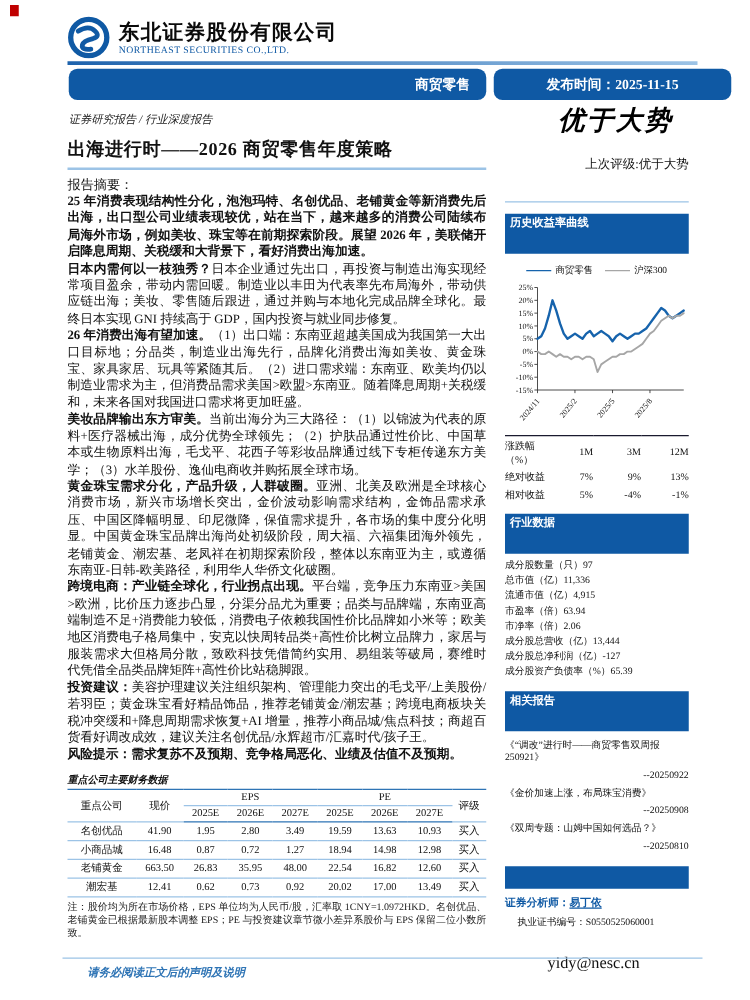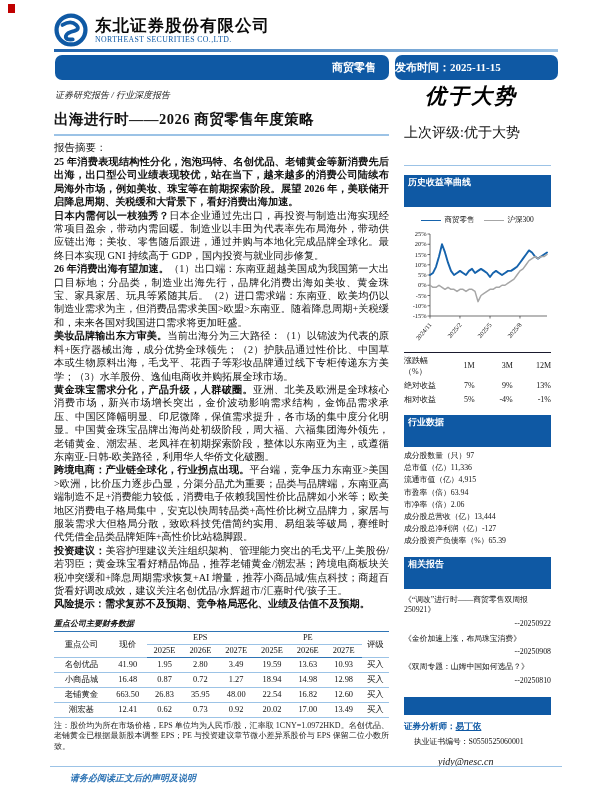--- a/index.html
+++ b/index.html
@@ -18,23 +18,23 @@
   .brand{position:absolute;left:54px;top:13px;display:flex;align-items:center;}
   .brand svg{width:34px;height:34px;}
   .brand-names{margin-left:7px;}
   .brand-cn{font-size:16.5px;font-weight:bold;letter-spacing:1px;color:#0a0a0a;line-height:18px;}
   .brand-en{font-size:7.8px;font-weight:normal;color:var(--blue);letter-spacing:.4px;line-height:9px;}
   .header-rule{position:absolute;left:54px;top:49px;width:504px;height:2.5px;
         background:linear-gradient(to right,#1e63ad,#9cc3e6);}
   .pill{position:absolute;top:55px;height:25px;background:var(--blue);border-radius:7px;
         color:#fff;font-weight:bold;font-size:11px;display:flex;align-items:center;}
   .pill-industry{left:55px;width:334px;justify-content:flex-end;padding-right:13px;box-sizing:border-box;}
-  .pill-date{left:395px;width:163px;}
+  .pill-date{left:395px;width:190px;justify-content:center;}
   .report-type{position:absolute;left:55px;top:89px;font-size:9px;font-style:italic;color:#222;}
-  .rating-big{position:absolute;left:425px;top:82px;width:135px;text-align:left;
+  .rating-big{position:absolute;left:425px;top:82px;width:135px;text-align:center;
         font-size:21px;font-weight:bold;font-style:italic;letter-spacing:2px;color:#000;}
 
   
   .main{position:absolute;left:54px;top:110px;width:335px;}
   .main h1{margin:0;font-size:14.5px;font-weight:bold;letter-spacing:.5px;
         border-bottom:2px solid var(--light-blue);padding-bottom:5px;}
   .summary-label{font-size:10.5px;font-weight:normal;margin-top:5px;}
   .para{margin:0;font-size:10.2px;line-height:13.4px;text-align:justify;}
   .para .lead{font-weight:bold;}
   .tbl-caption{font-size:8px;font-weight:bold;font-style:italic;margin-top:7px;margin-bottom:2px;}
@@ -42,21 +42,21 @@
         border-top:1.5px solid #2e74b5;border-bottom:1.5px solid var(--light-blue);}
   table.keytbl th,table.keytbl td{padding:1.5px 0;text-align:center;font-weight:normal;}
   table.keytbl thead tr:first-child th{border-bottom:1px solid var(--light-blue);}
   table.keytbl thead{border-bottom:1px solid #2e74b5;}
   table.keytbl tbody tr{border-bottom:1px solid var(--light-blue);}
   table.keytbl td:first-child{text-align:center;}
   .tbl-note{font-size:8px;line-height:10.6px;margin-top:3px;text-align:justify;color:#222;}
 
   
   .sidebar{position:absolute;left:404px;top:120px;width:147px;font-size:7.5px;}
-  .last-rating{text-align:left;font-size:14px;margin-top:4px;}
+  .last-rating{text-align:right;font-size:10px;margin-top:4px;}
   .side-divider{height:0;border-top:1.5px solid var(--light-blue);margin-top:23px;}
   .side-banner{background:var(--blue);color:#fff;font-weight:bold;font-size:9px;
         height:32px;line-height:15px;padding-left:4px;margin-top:9px;}
   .legend{display:flex;justify-content:center;gap:10px;margin-top:8px;align-items:center;}
   .legend .entry{display:flex;align-items:center;gap:3px;font-size:7.5px;}
   .legend .swatch{display:inline-block;width:20px;}
   #perf-chart{display:block;margin-top:3px;width:147px;height:118px;}
   #perf-chart text{font-family:"Liberation Serif","DejaVu Serif",serif;}
 
   table.perf{width:100%;border-collapse:collapse;font-size:8px;margin-top:6px;border-top:1px solid #1a1a2e;}
@@ -70,21 +70,21 @@
   .kv-row .v{text-align:right;}
 
   .report-item{margin-top:6px;}
   .report-item .rt{font-size:7.8px;line-height:10.5px;}
   .report-item .rd{text-align:right;font-size:7.8px;margin-top:3px;}
 
   .analyst-banner{height:18px;margin-top:12px;}
   .analyst-l1{margin-top:6px;font-size:8.6px;font-weight:bold;color:var(--blue);}
   .analyst-l1 .aname{text-decoration:underline;}
   .analyst-l2{margin-top:3px;font-size:7.8px;padding-left:10px;}
-  .analyst-l3{margin-top:9px;font-size:10px;padding-left:34px;font-style:italic;}
+  .analyst-l3{margin-top:19px;font-size:13px;padding-left:34px;}
 
   
   .footer-rule{position:absolute;left:50px;top:766px;width:512px;height:0;border-top:1px solid var(--light-blue);}
   .footer-text{position:absolute;left:70px;top:772px;font-size:9px;font-weight:bold;font-style:italic;color:var(--footer-blue);}
 </style>
 </head>
 <body>
 
 <div class="page">
   <div class="corner-mark"></div>

